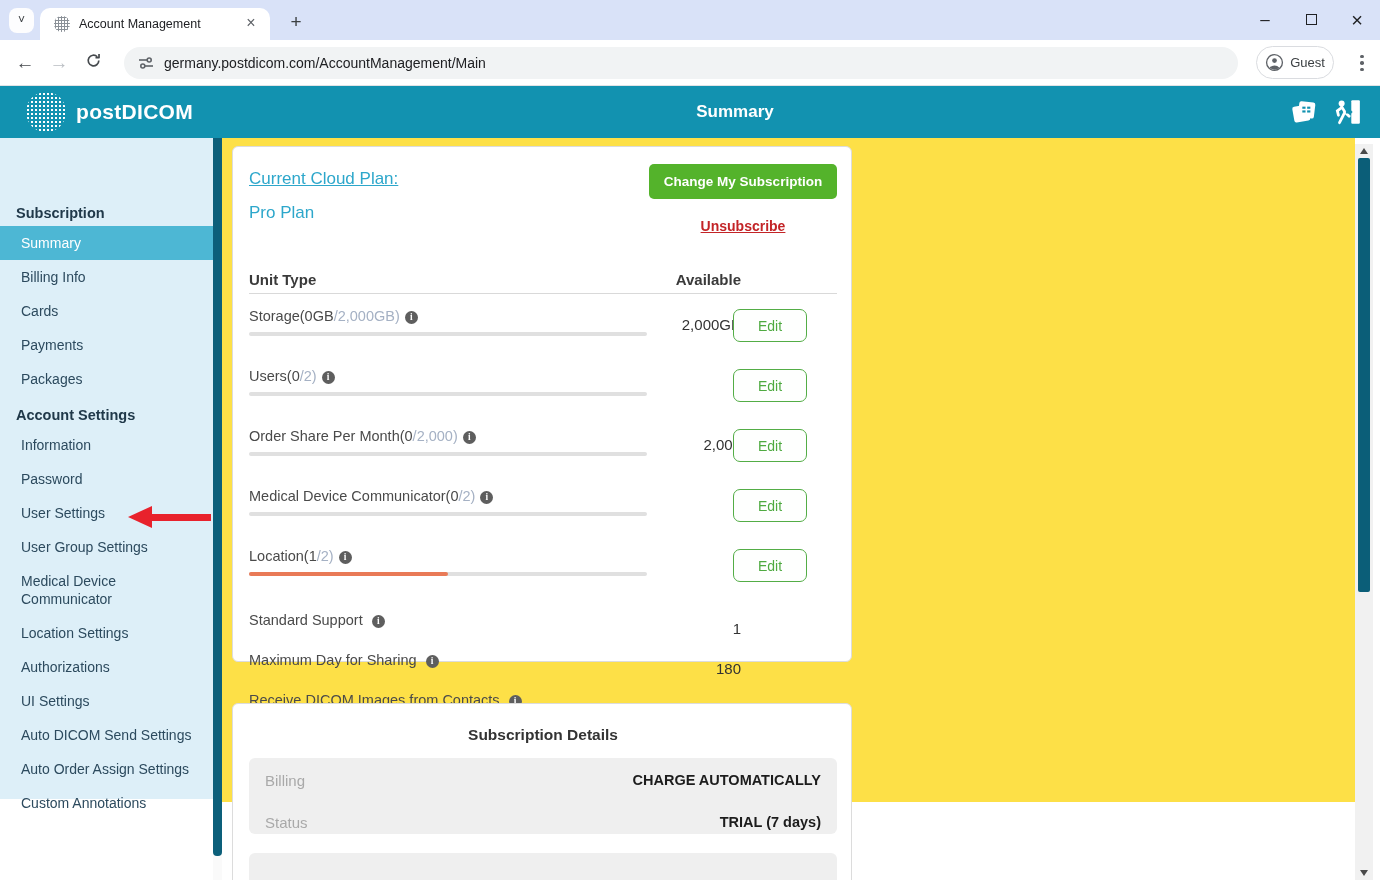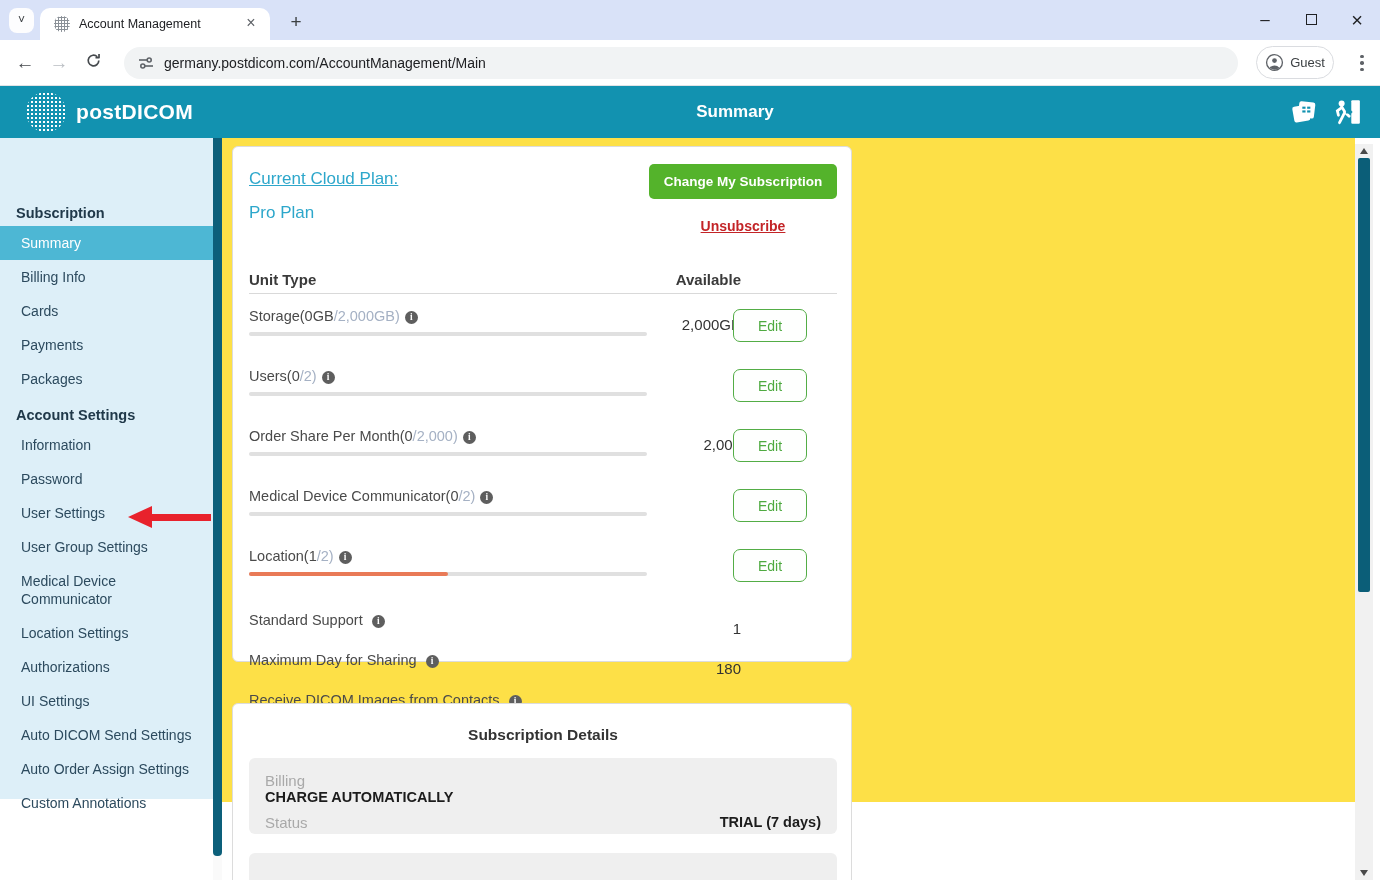--- a/index.html
+++ b/index.html
@@ -287,21 +287,21 @@
           <div class="prow plain">
             <div class="prow-label"><span>Receive DICOM Images from Contacts </span><span class="info-dot">i</span></div>
             <div class="prow-value">1</div>
           </div>
         </div>
     </section>
 
     <section class="card" id="details-card">
       <div class="details-title">Subscription Details</div>
       <div class="details-box" id="details-box">
-          <div class="drow" style="top: 14px; flex-direction: column;">
+          <div class="drow" style="top: 14px;">
             <span class="dlabel">Billing</span>
             <span class="dvalue">CHARGE AUTOMATICALLY</span>
           </div>
           <div class="drow" style="top: 56px;">
             <span class="dlabel">Status</span>
             <span class="dvalue">TRIAL (7 days)</span>
           </div>
         </div>
       <div class="details-box2"></div>
     </section>

